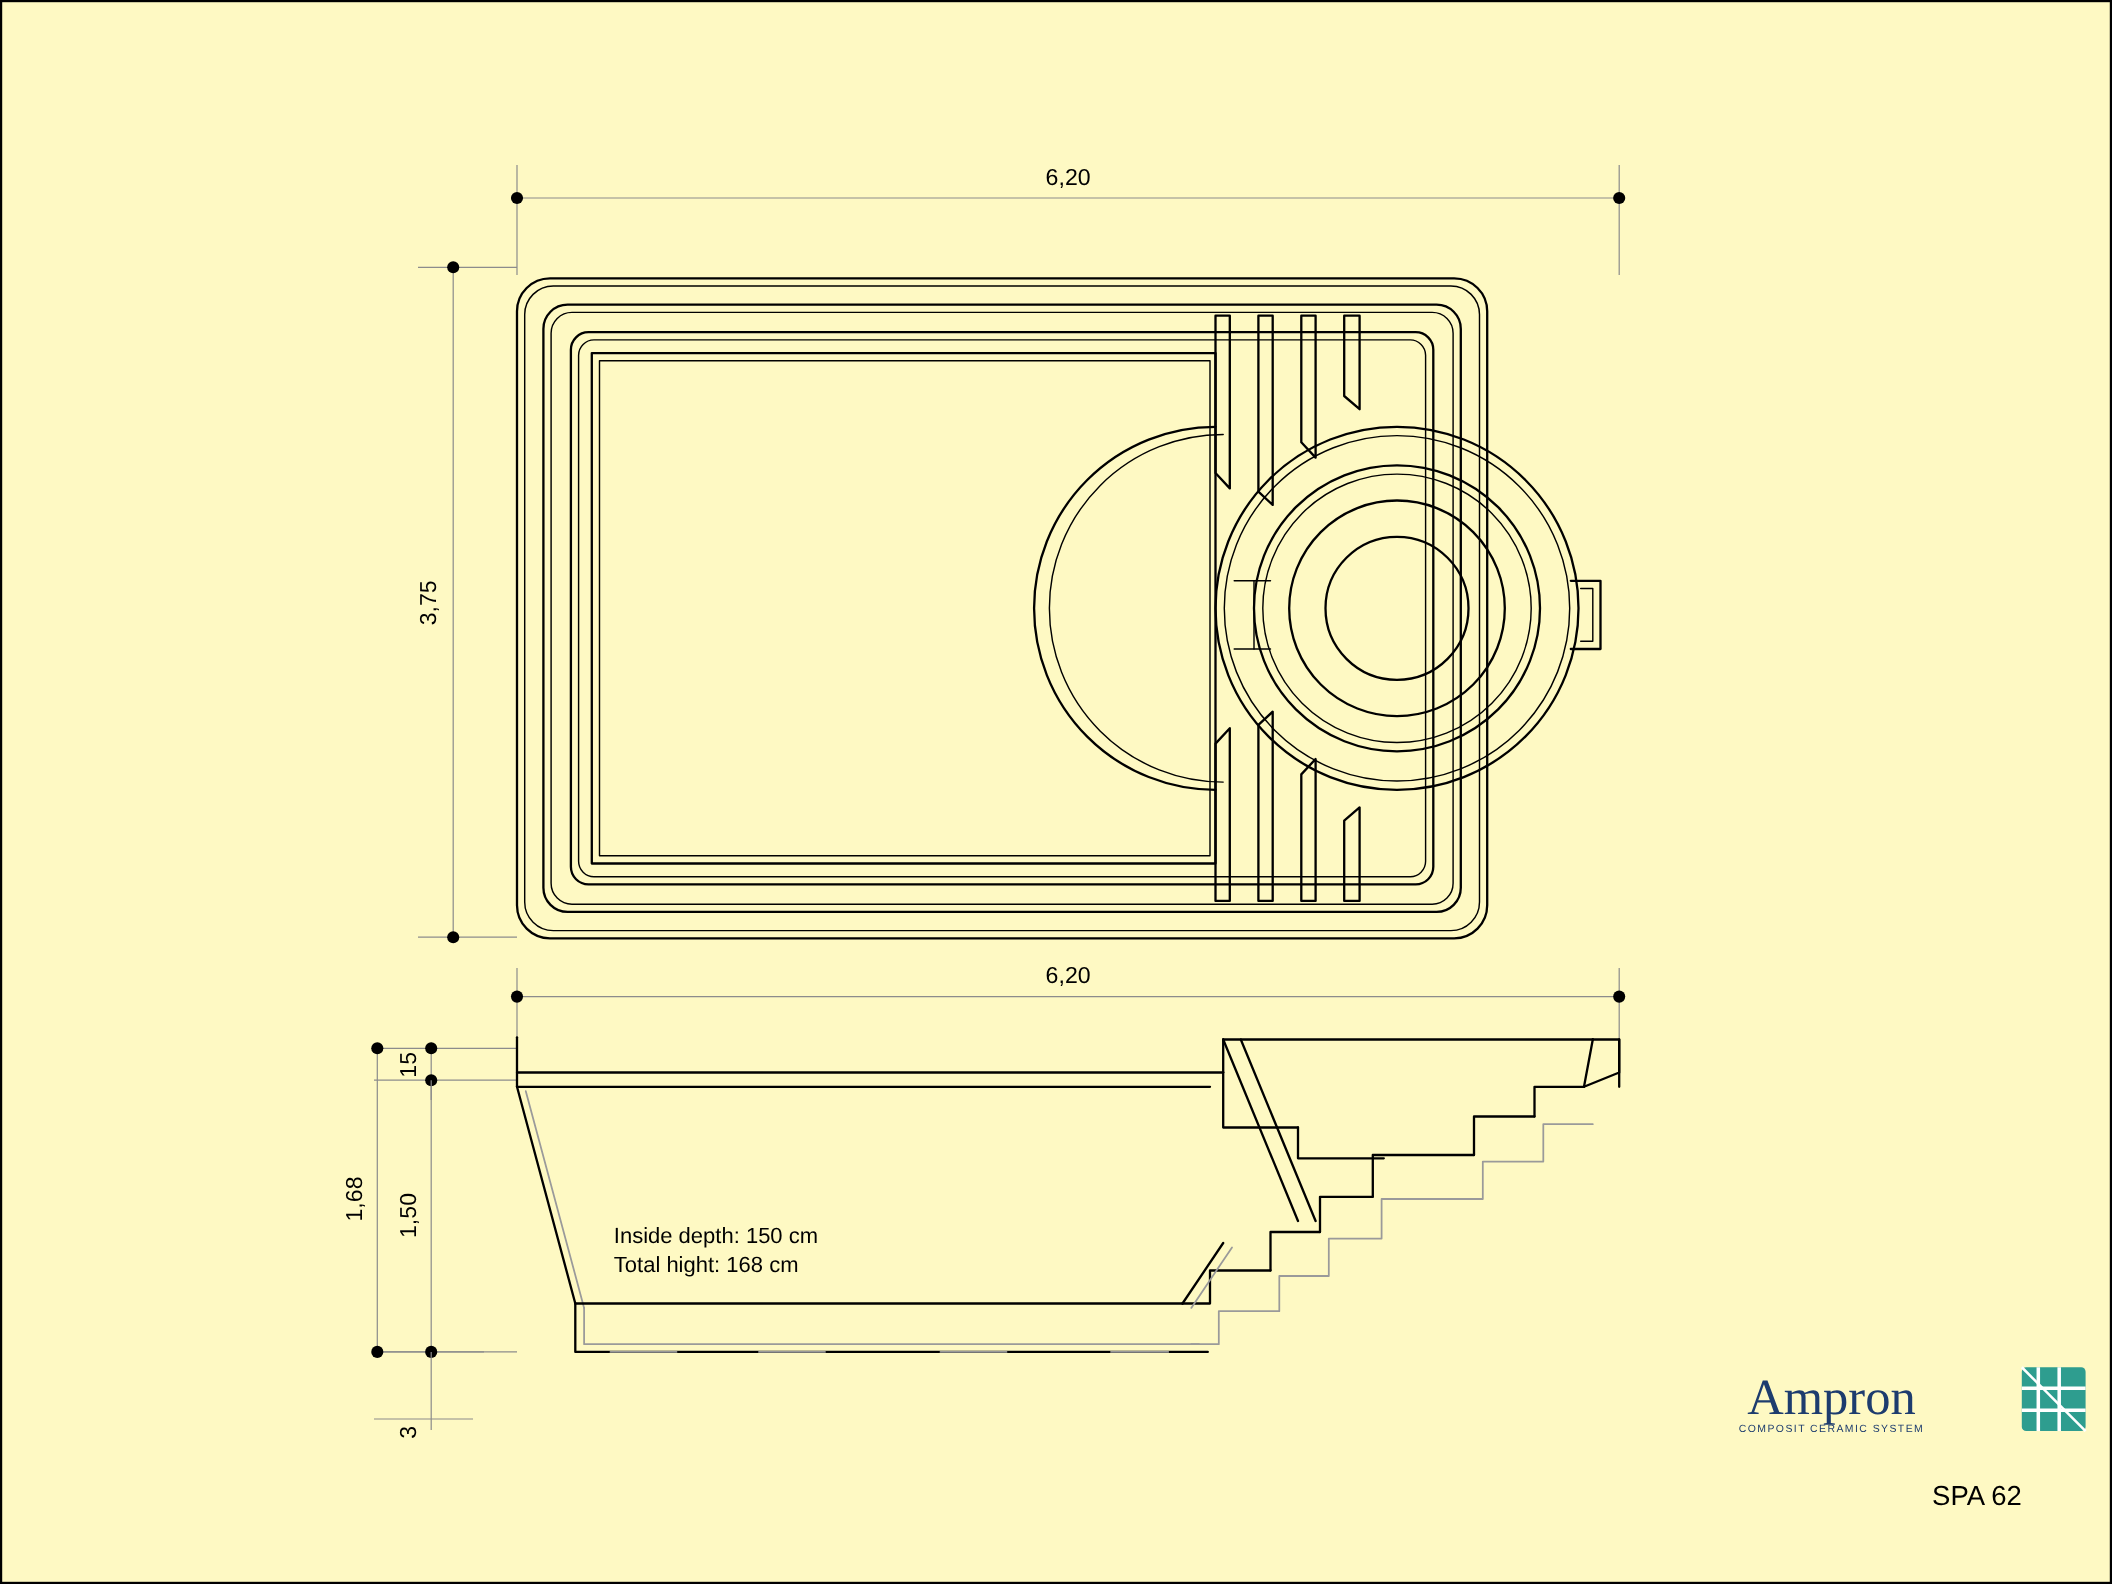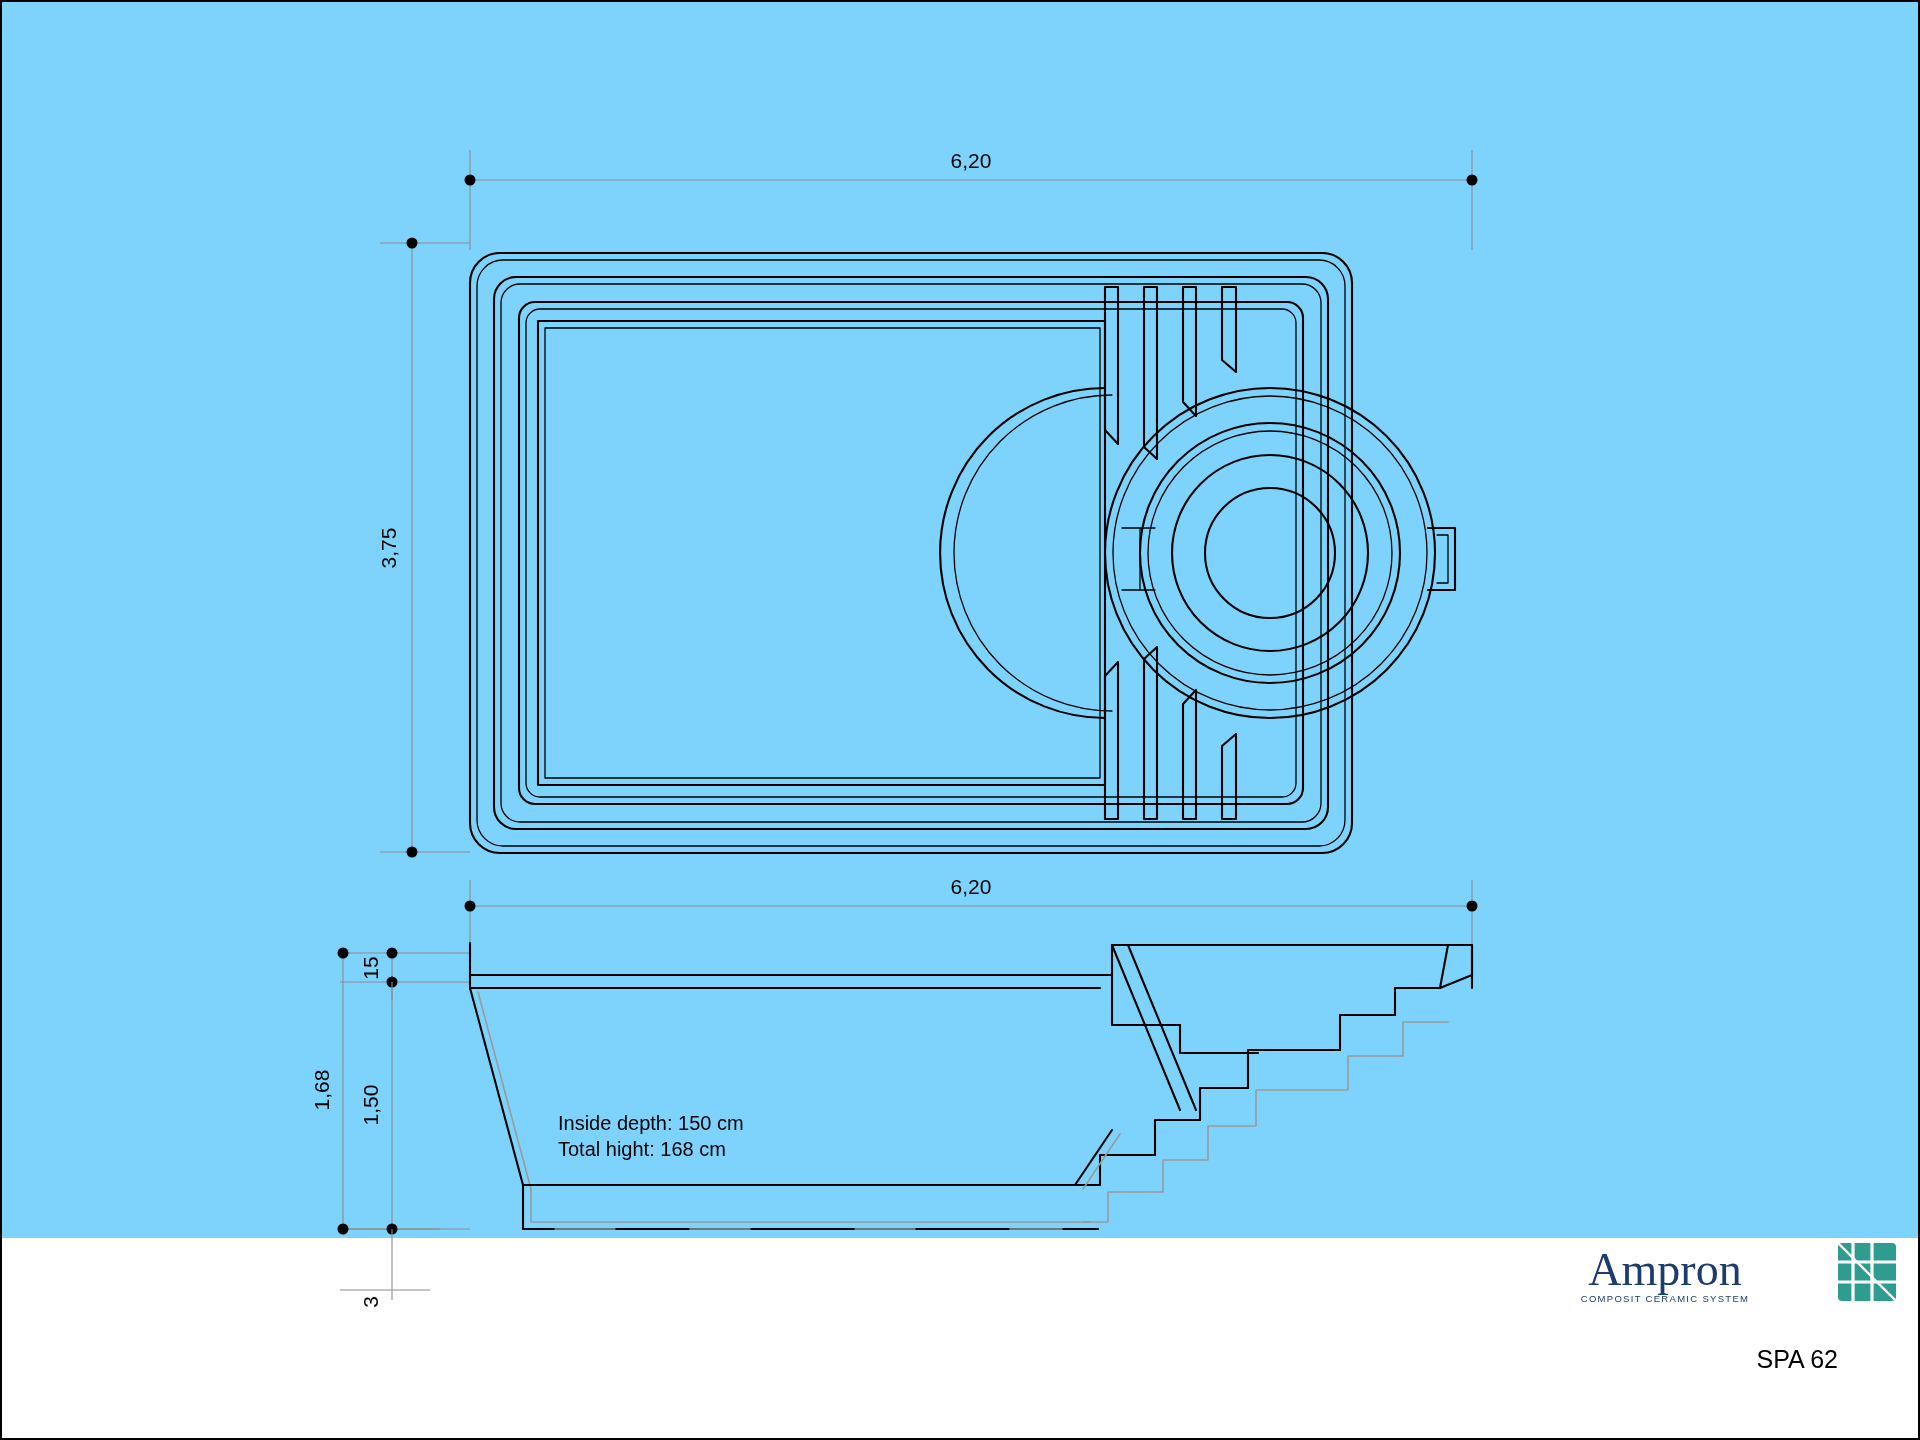--- a/index.html
+++ b/index.html
@@ -5,22 +5,22 @@
   html,body{margin:0;padding:0;}
   body{
     width:1920px;height:1440px;
     background:#ffffff;
     font-family:"Liberation Sans", sans-serif;
     overflow:hidden;
     position:relative;
   }
   #sheet{
     position:absolute;inset:0;
-    width:1920px;height:1238px;
-    background:#7dd3fc;
+    width:1920px;height:1440px;
+    background:#fef9c3;
   }
   #border{
     position:absolute;
     left:0;top:0;width:1920px;height:1440px;
     border:2px solid #000;
     box-sizing:border-box;
     pointer-events:none;
   }
   svg#drawing{
     position:absolute;left:0;top:0;

